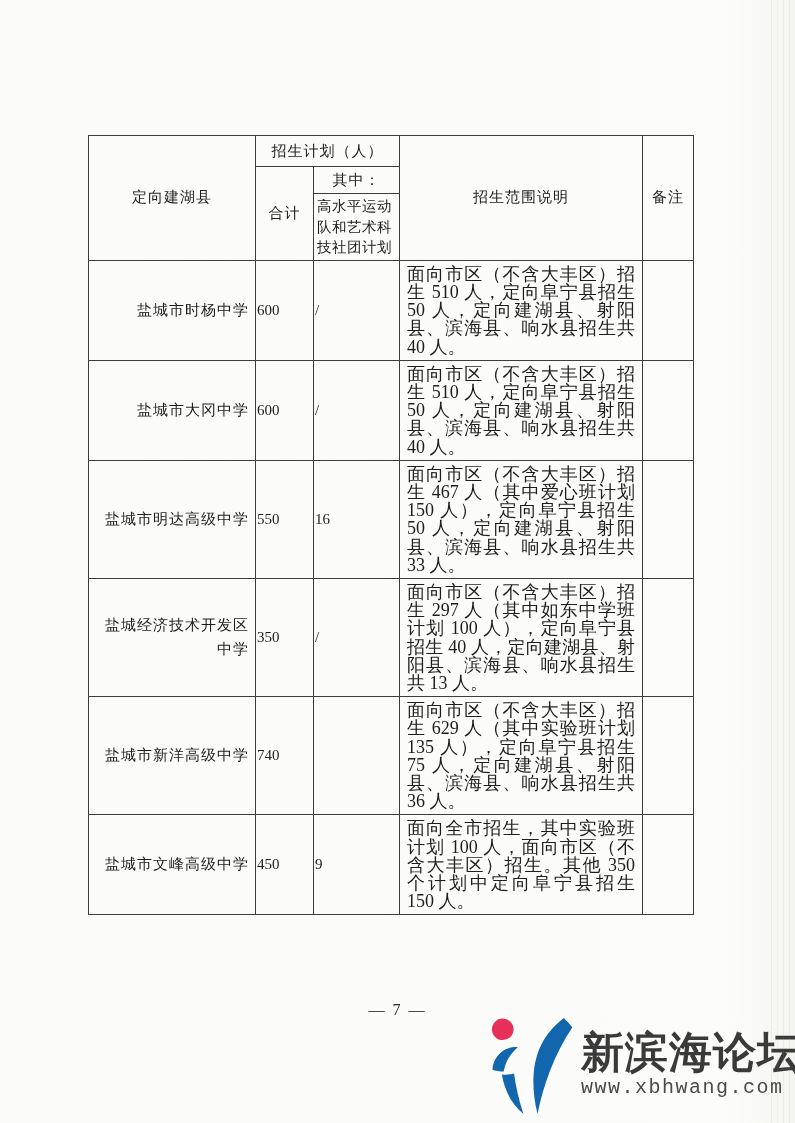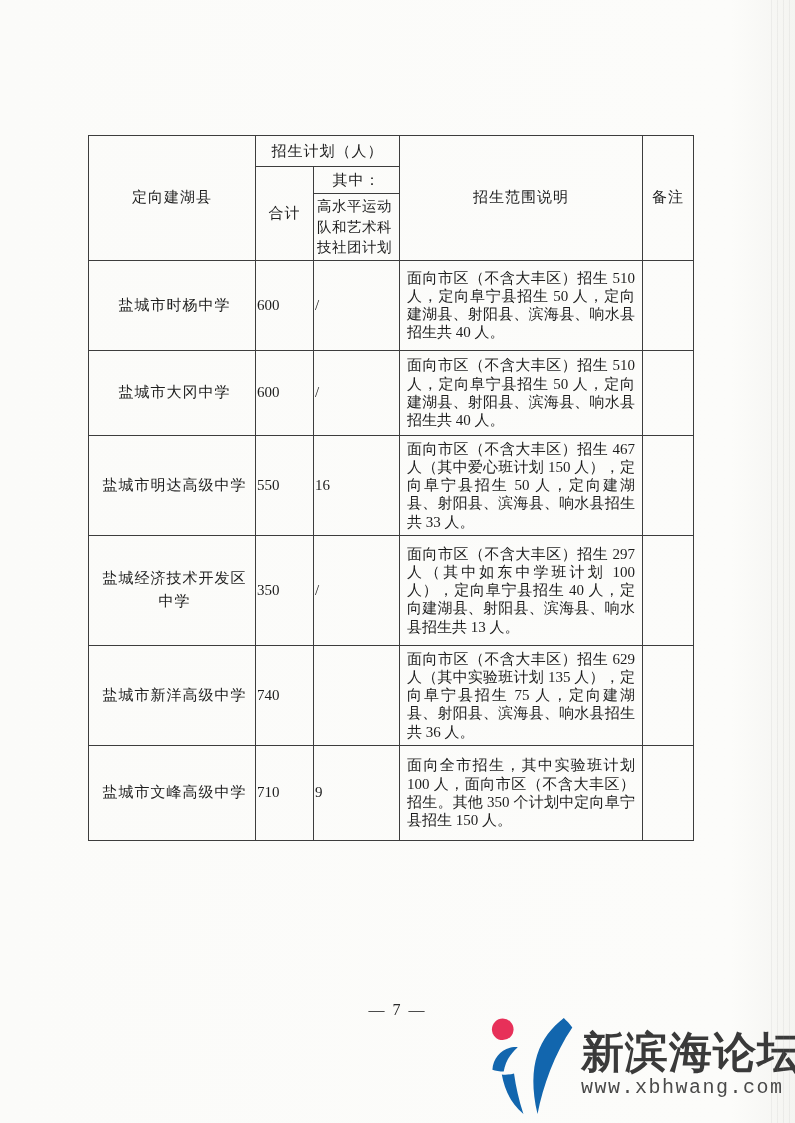--- a/index.html
+++ b/index.html
@@ -30,25 +30,25 @@
     vertical-align:middle;
     overflow:hidden;
   }
   th.c,td.c{}
   .hdr{font-size:15px;letter-spacing:1px;}
   .hdr-plan{font-size:15px;letter-spacing:1px;}
   .hdr-special{
     font-size:14.5px;text-align:left;padding:2px 3px;line-height:1.42;letter-spacing:.5px;margin-top:12px;
   }
   td.school{
-    font-size:15px;padding:4px 6px 4px 11px;letter-spacing:1px;line-height:1.55;text-align:center;
+    font-size:15px;padding:4px 6px 4px 11px;letter-spacing:1px;line-height:1.55;text-align:right;
   }
   td.num{font-size:15px;}
   td.scope{
-    font-size:15px;line-height:18.2px;padding:4px 7px;text-align:justify;text-justify:inter-character;
+    font-size:18px;line-height:18.2px;padding:4px 7px;text-align:justify;text-justify:inter-character;
   }
   td.remarks{font-size:14px;}
   .note{
     position:absolute;left:98px;top:836px;width:608px;
     font-size:13.8px;letter-spacing:.4px;line-height:1.5;
   }
   .pageno{
     position:absolute;left:0;top:1001px;width:795px;text-align:center;
     font-size:16px;color:#2a2a2a;letter-spacing:2px;
   }
@@ -127,21 +127,21 @@
       </tr>
       <tr style="height:95px">
         <td class="school">盐城市新洋高级中学</td>
         <td class="c num">740</td>
         <td class="c num"></td>
         <td class="scope">面向市区（不含大丰区）招生 629 人（其中实验班计划 135 人），定向阜宁县招生 75 人，定向建湖县、射阳县、滨海县、响水县招生共 36 人。</td>
         <td class="c remarks"></td>
       </tr>
       <tr style="height:95px">
         <td class="school">盐城市文峰高级中学</td>
-        <td class="c num">710</td>
+        <td class="c num">450</td>
         <td class="c num">9</td>
         <td class="scope">面向全市招生，其中实验班计划 100 人，面向市区（不含大丰区）招生。其他 350 个计划中定向阜宁县招生 150 人。</td>
         <td class="c remarks"></td>
       </tr>
     </tbody>
   </table>
 
 
   <div class="pageno">— 7 —</div>
 

